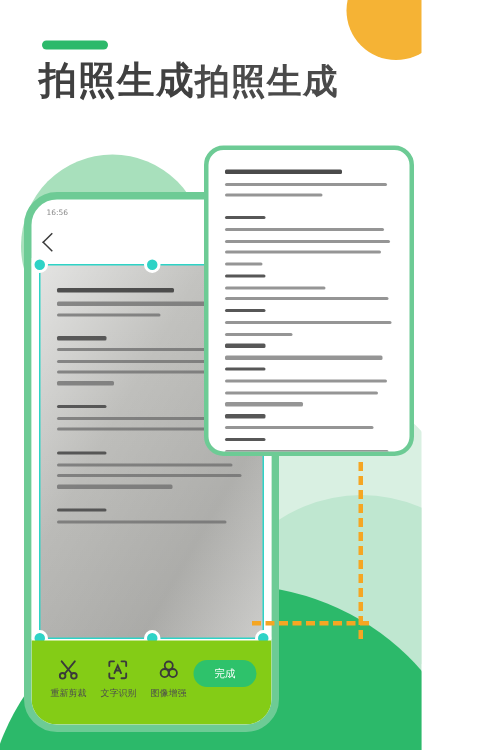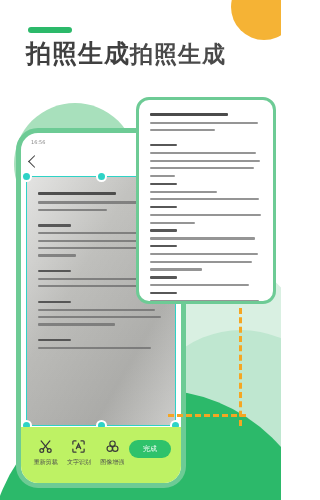--- a/index.html
+++ b/index.html
@@ -97,21 +97,21 @@
   }
   .handle.tl { left:-6px; top:-6px; }
   .handle.tm { left:50%; margin-left:-5.5px; top:-6px; }
   .handle.tr { right:-6px; top:-6px; }
   .handle.bl { left:-6px; bottom:-6px; }
   .handle.bm { left:50%; margin-left:-5.5px; bottom:-6px; }
   .handle.br { right:-6px; bottom:-6px; }
 
   #phone-toolbar {
     position:absolute; left:0; right:0; bottom:0; height:56px;
-    background:#bef264; display:flex; align-items:center;
+    background:#84cc16; display:flex; align-items:center;
     padding:0 8px 4px 8px;
   }
   .tool-item {
     flex:1; display:flex; flex-direction:column;
     align-items:center; justify-content:center; gap:4px;
   }
   .tool-icon { width:15px; height:15px; display:block; }
   .tool-label { font-size:6px; color:#4d4d4d; white-space:nowrap; }
   #done-button {
     width:42px; height:18px; border-radius:9px;

